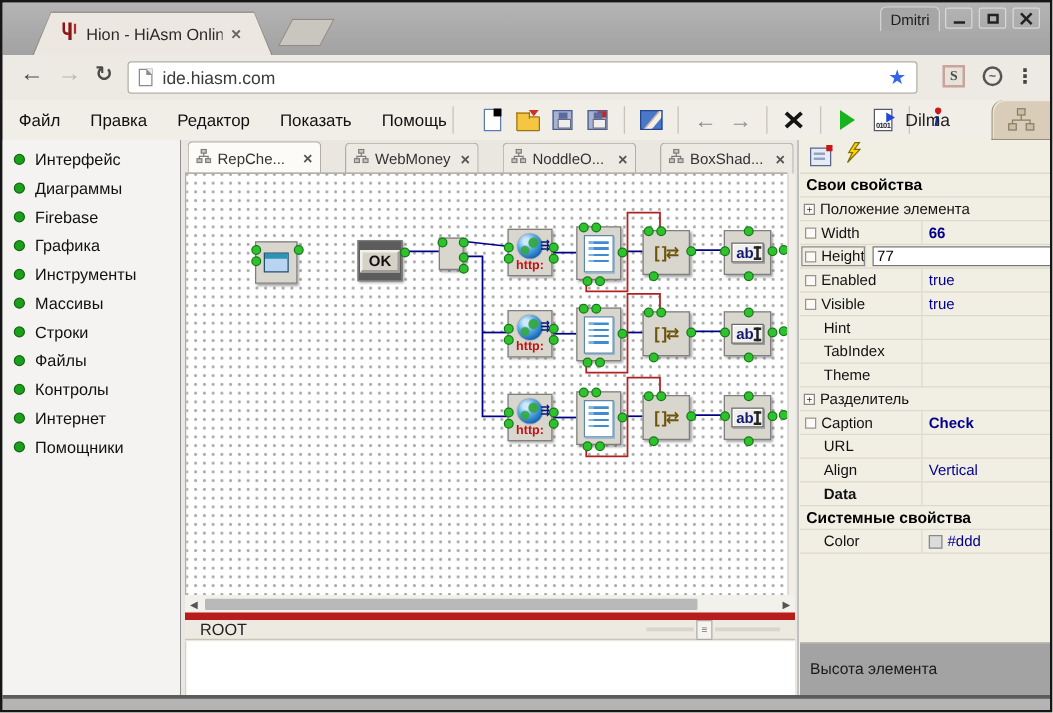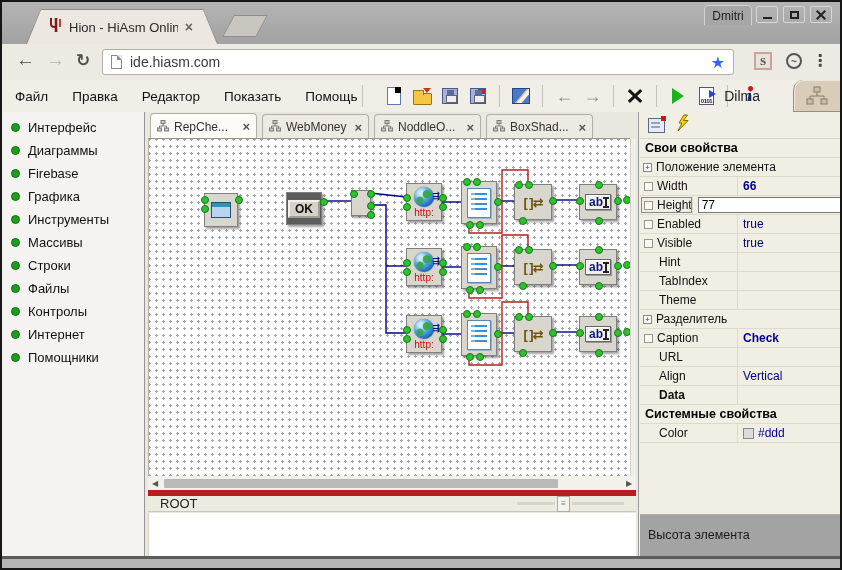--- a/index.html
+++ b/index.html
@@ -72,21 +72,21 @@
   #panel-toggle{position:absolute;right:0;top:78px;width:47px;height:32px;background:#d9cdb9;border-left:1px solid #9a8e78;border-bottom:1px solid #9a8e78;border-radius:10px 0 0 0;display:flex;align-items:center;justify-content:center;box-shadow:inset 1px 1px 0 #efe8da}
 
   
   #main{position:absolute;left:0;top:110px;width:838px;height:444px;background:#eae7e0}
   #sidebar{position:absolute;left:0;top:0;width:144px;height:444px;background:#f4f3f1;border-right:2px groove #e8e8e8}
   .side-item{display:flex;align-items:center;gap:8px;height:23px;padding-left:9px}
   .side-item .bullet{width:9px;height:9px;border-radius:50%;background:#1d9e1d;border:1px solid #0d6b0d}
   .side-item span.lbl{font-size:13px;color:#111}
 
   #center{position:absolute;left:146px;top:0;width:488px;height:444px}
-  #tabbar{position:absolute;left:0;top:0;width:488px;height:26px;display:flex;gap:5px;padding-left:2px}
+  #tabbar{position:absolute;left:0;top:0;width:488px;height:26px;display:flex;gap:19px;padding-left:2px}
   .etab{width:107px;height:25px;margin-top:2px;border:1px solid #b2aea4;border-bottom:none;border-radius:4px 4px 0 0;background:#eceae3;display:flex;align-items:center;padding:0 6px;gap:5px}
   .etab.active{background:#fcfbf8;height:26px;margin-top:1px}
   .etab .elbl{font-size:12px;color:#333;flex:1;white-space:nowrap;overflow:hidden}
   .etab .eclose{font-size:13px;font-weight:bold;color:#555}
 
   #canvas{position:absolute;left:0;top:26px;width:482px;height:338px;background:#fff;border-top:1px solid #9a968c;border-left:1px solid #b3afa5;overflow:hidden;
     background-image:radial-gradient(#a6a6a6 1px,transparent 1.25px);background-size:7px 7px;background-position:4px 4px}
   #wires{position:absolute;left:0;top:0}
   .comp{position:absolute;background:#d9d6ce;border:1px solid #7f7f7f;box-shadow:1.5px 1.5px 2px rgba(70,70,70,.5);display:flex;align-items:center;justify-content:center}
   .dot{position:absolute;width:8px;height:8px;border-radius:50%;background:#2ec22e;border:1px solid #157a15}
@@ -94,21 +94,21 @@
   .ic-ok{background:#d6d2c8;border:2px outset #f2f0ea;padding:0 5px;font-size:12px;font-weight:bold;color:#111}
   .ic-form{width:20px;height:16px;background:#b8d4f0;border:1px solid #24506e;position:relative}
   .ic-form::before{content:"";position:absolute;left:0;right:0;top:0;height:4px;background:#2f93b4}
   .comp-http{flex-direction:column;gap:0}
   .ic-globe{width:20px;height:20px;border-radius:50%;background:
     radial-gradient(circle at 64% 36%,rgba(52,168,66,.95) 0 20%,rgba(52,168,66,0) 25%),
     radial-gradient(circle at 30% 66%,rgba(52,168,66,.9) 0 16%,rgba(52,168,66,0) 21%),
     radial-gradient(circle at 35% 30%,#cfeaff 0 12%,#58a8e8 40%,#1060b0 78%,#083a70);
     box-shadow:0 0 1px #024}
   .http-arrows{position:absolute;right:1px;top:9px;font-size:9px;font-weight:bold;color:#00127a;line-height:7px}
-  .http-label{color:#c01010;font-weight:normal;font-size:10px;margin-top:0}
+  .http-label{color:#c01010;font-weight:bold;font-size:10px;margin-top:0}
   .ic-doc{width:24px;height:30px;background:#fff;border:1px solid #5b87b0;box-shadow:1px 1px 0 #9ab4c8;position:relative}
   .ic-doc::before{content:"";position:absolute;left:3px;right:3px;top:4px;height:19px;background:repeating-linear-gradient(to bottom,#3f8cd0 0 2px,transparent 2px 5px)}
   .ic-doc::after{content:"";position:absolute;left:3px;top:4px;width:4px;height:19px;background:repeating-linear-gradient(to bottom,#7fb4e0 0 2px,transparent 2px 5px)}
   .rx{color:#6d5408;font-weight:bold;font-size:13px;letter-spacing:-1px;white-space:nowrap}
   .tx{background:#f2f0ec;border:1px solid #666;box-shadow:inset 1px 1px 0 #fff,1px 1px 0 #999;padding:0 3px;font-weight:bold;color:#101a70;font-size:12px;display:flex;align-items:center}
   .ibeam{position:relative;width:2px;height:11px;background:#222;margin-left:2px;display:inline-block}
   .ibeam::before,.ibeam::after{content:"";position:absolute;left:-2px;width:6px;height:2px;background:#222}
   .ibeam::before{top:0}.ibeam::after{bottom:0}
 
   #vstrip{position:absolute;right:0;top:27px;width:6px;height:337px;background:#f0eee8;border-left:1px solid #d5d1c7}

